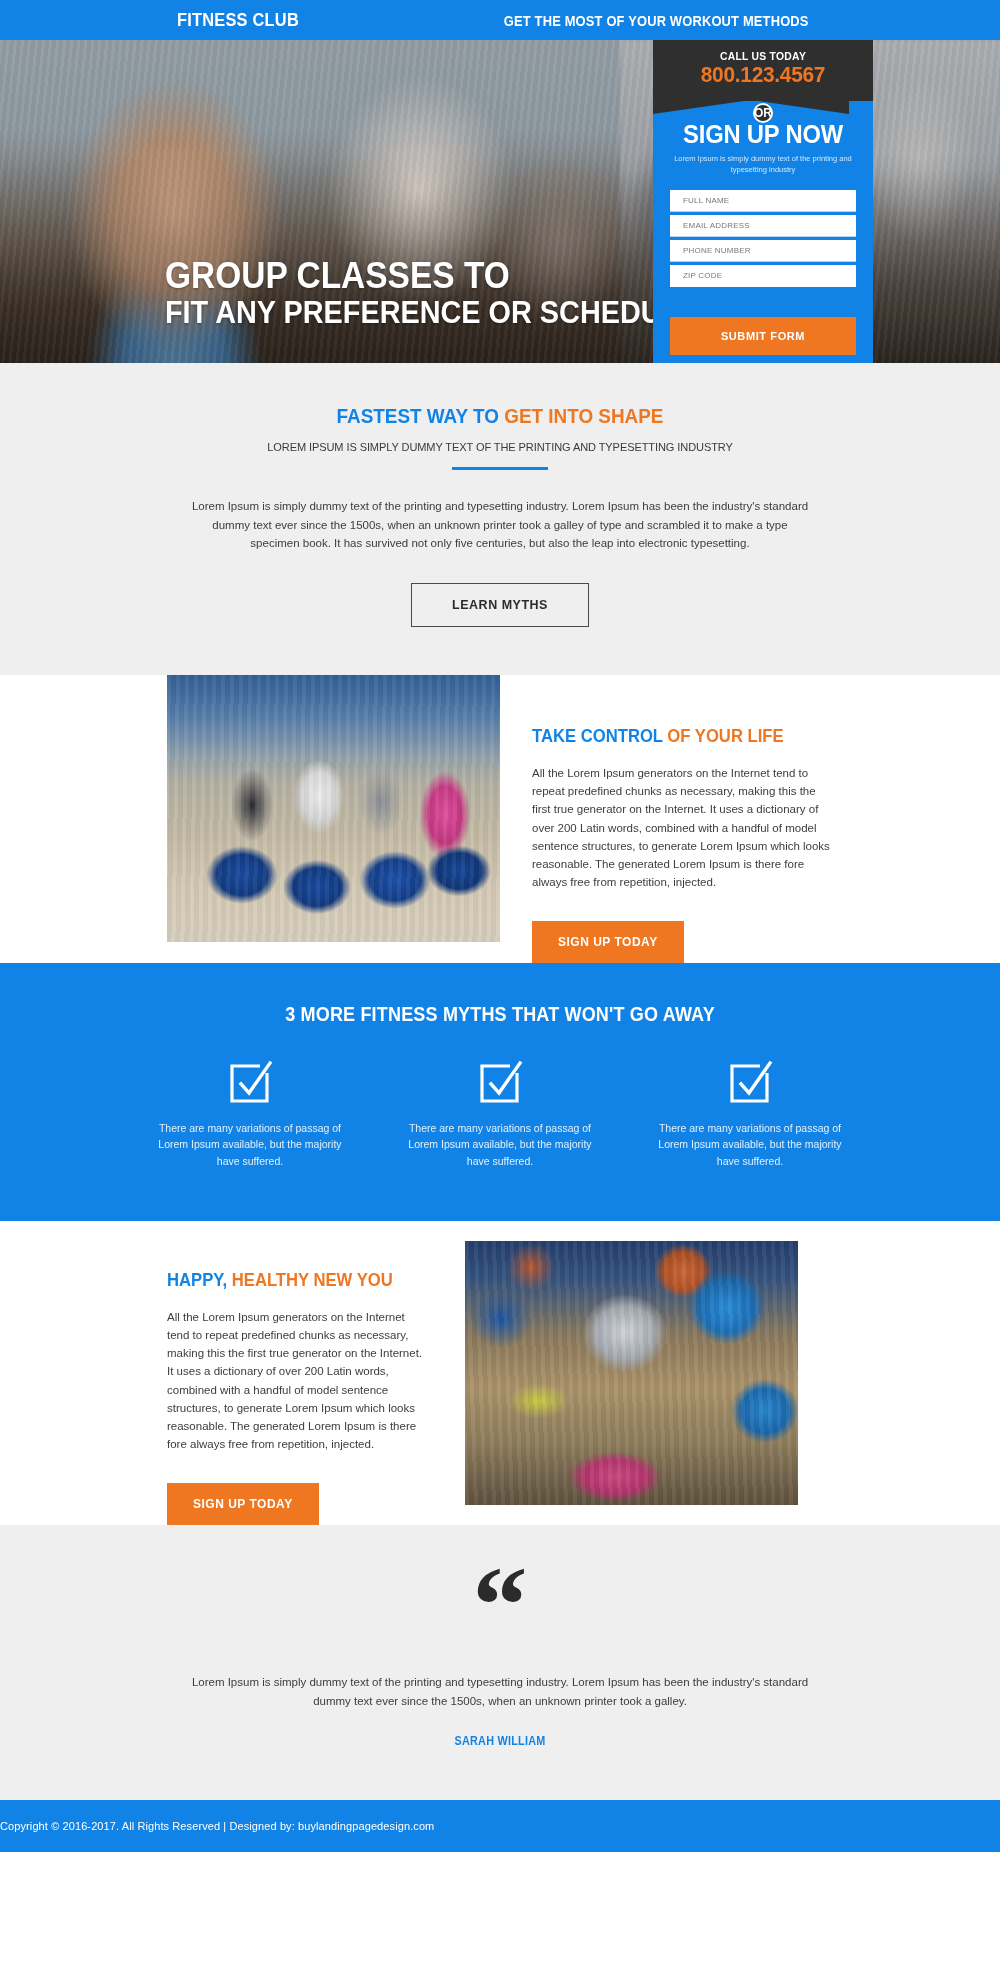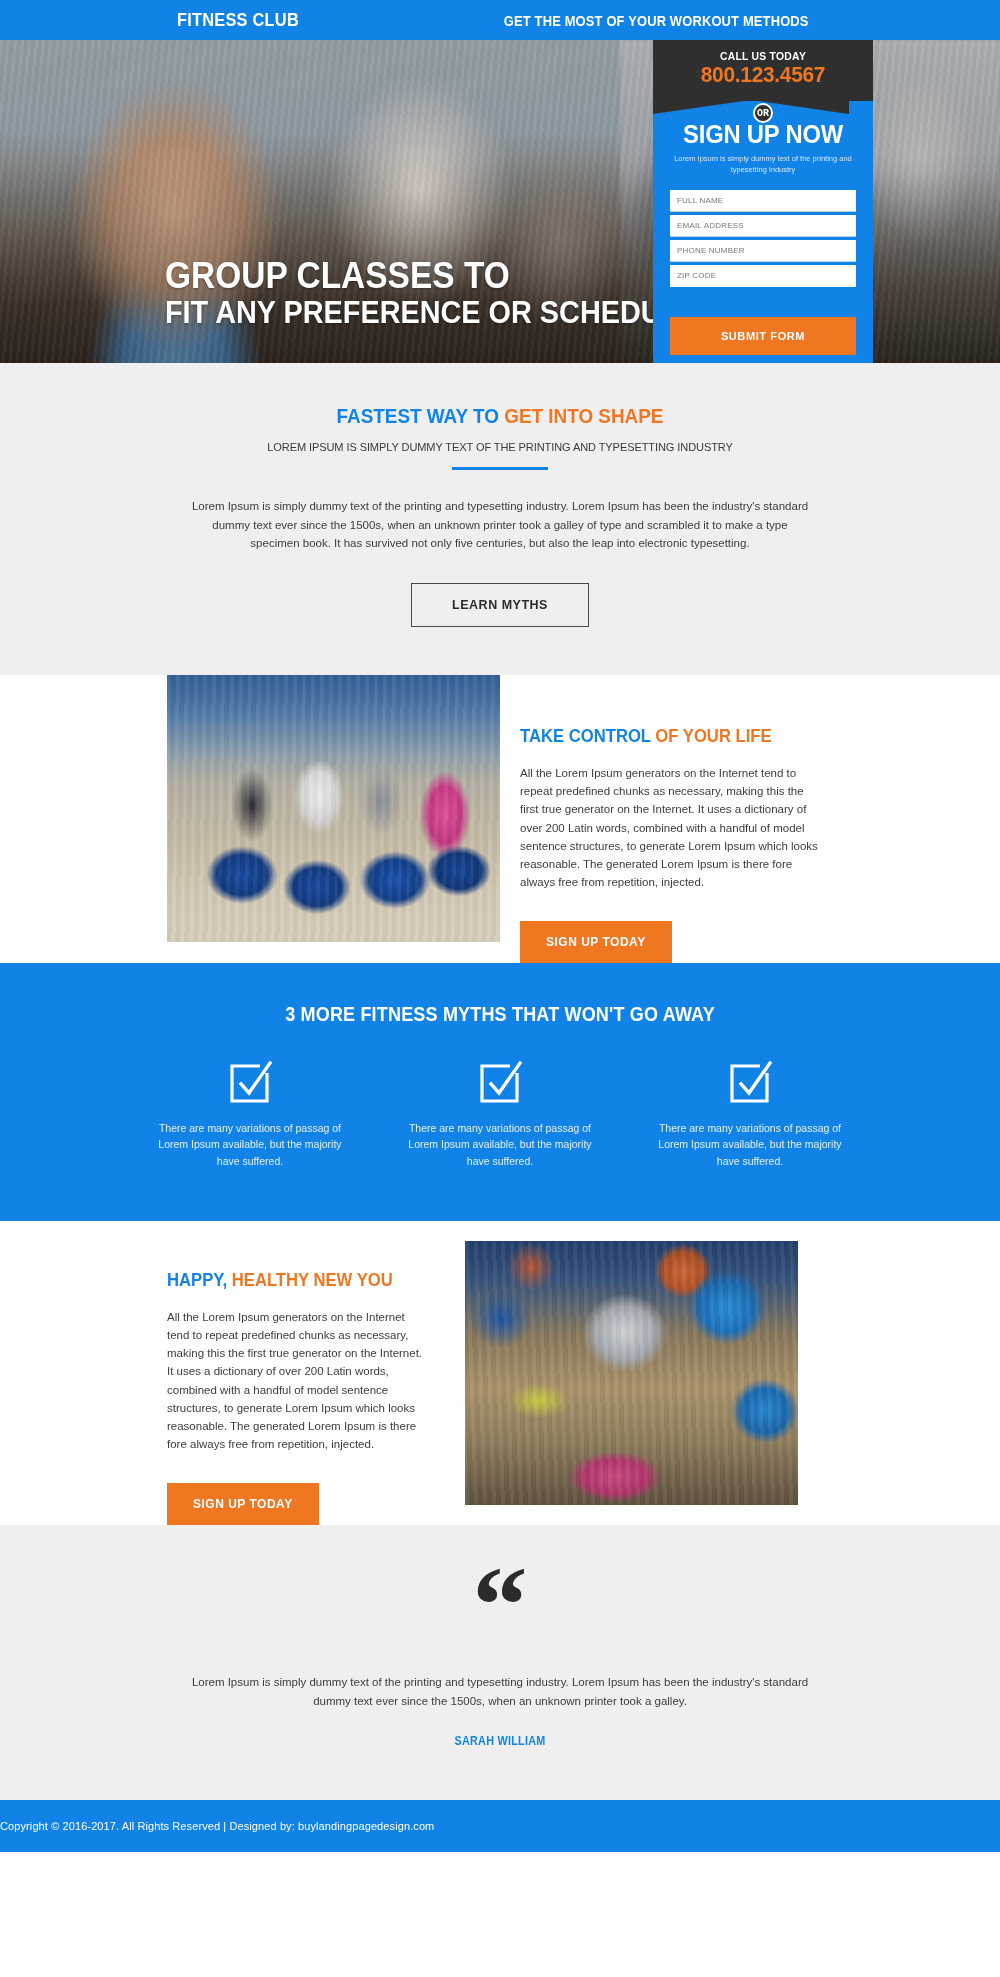--- a/index.html
+++ b/index.html
@@ -146,27 +146,26 @@
   .or-badge {
     position: absolute;
     left: 50%;
     top: 2px;
     transform: translateX(-50%);
     width: 20px; height: 20px;
     border-radius: 50%;
     background: #2f2f2f;
     border: 2px solid #ffffff;
     color: #ffffff;
-    font-size: 10px;
+    font-size: 12px;
     font-weight: bold;
     display: flex;
     align-items: center;
     justify-content: center;
     z-index: 4;
-    font-family: Liberation Mono, monospace;
   }
   .form-body {
     background: #1183e6;
     padding: 6px 17px 24px;
     text-align: center;
   }
   .form-title {
     color: #ffffff;
     font-size: 25px;
     font-weight: bold;
@@ -181,21 +180,21 @@
     margin: 4px 0 14px;
     padding: 0 4px;
   }
   .field {
     width: 100%;
     height: 22px;
     background: #ffffff;
     border: none;
     border-bottom: 1px solid #b9d3e8;
     margin-bottom: 2px;
-    padding: 0 7px;
+    padding: 0 13px;
     font-family: "Liberation Sans", sans-serif;
     font-size: 8px;
     color: #3d3d3d;
     outline: none;
   }
   .field::placeholder { color: #77797b; letter-spacing: 0.2px; }
   .field:last-of-type { border-bottom: none; }
   .submit-btn {
     width: 100%;
     height: 38px;
@@ -292,21 +291,21 @@
   }
   .img-class::after {
     content: "";
     position: absolute;
     inset: 0;
     background:
       repeating-linear-gradient(91deg, rgba(255,255,255,0.05) 0 4px, rgba(0,0,0,0.04) 4px 9px),
       linear-gradient(180deg, rgba(0,0,0,0.12) 0%, rgba(0,0,0,0) 30%, rgba(0,0,0,0.1) 100%);
   }
   .split-text {
-    padding: 50px 0 0 20px;
+    padding: 50px 0 0 32px;
     width: 340px;
   }
   .h3 {
     font-size: 18.5px;
     font-weight: bold;
     letter-spacing: 0px;
     transform: scaleX(0.9);
     transform-origin: left;
   }
   .h3 .c-blue { color: #1183e6; }

